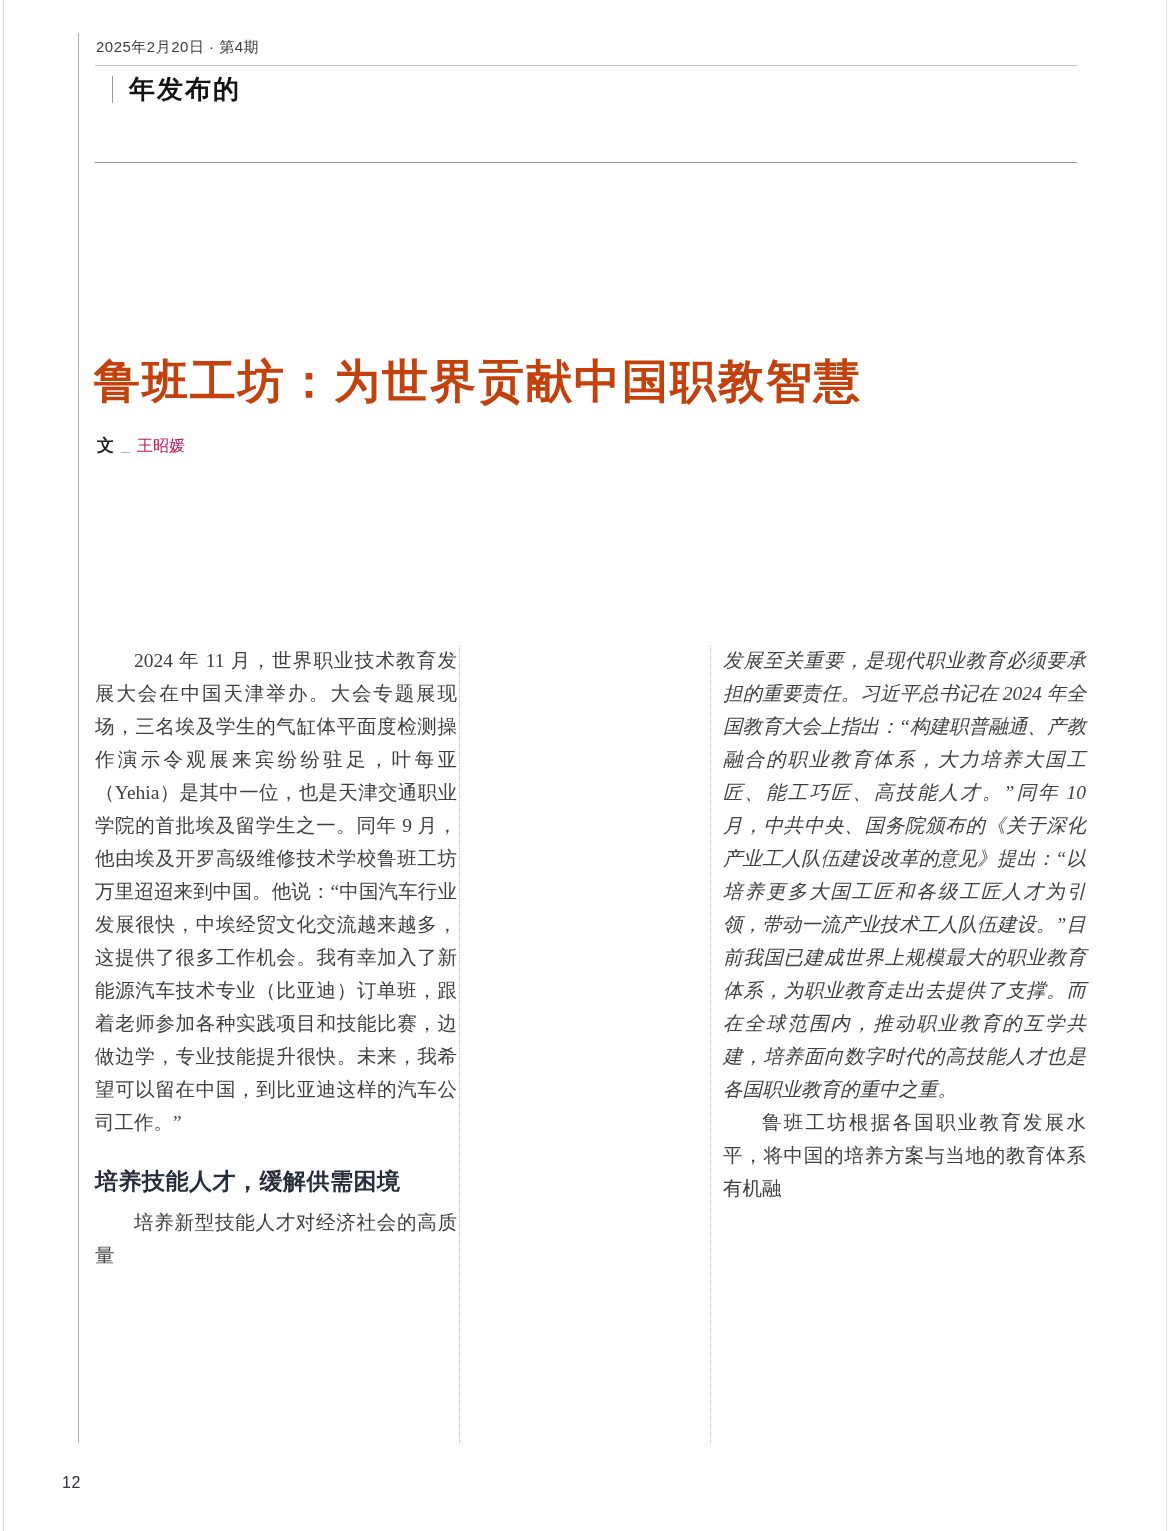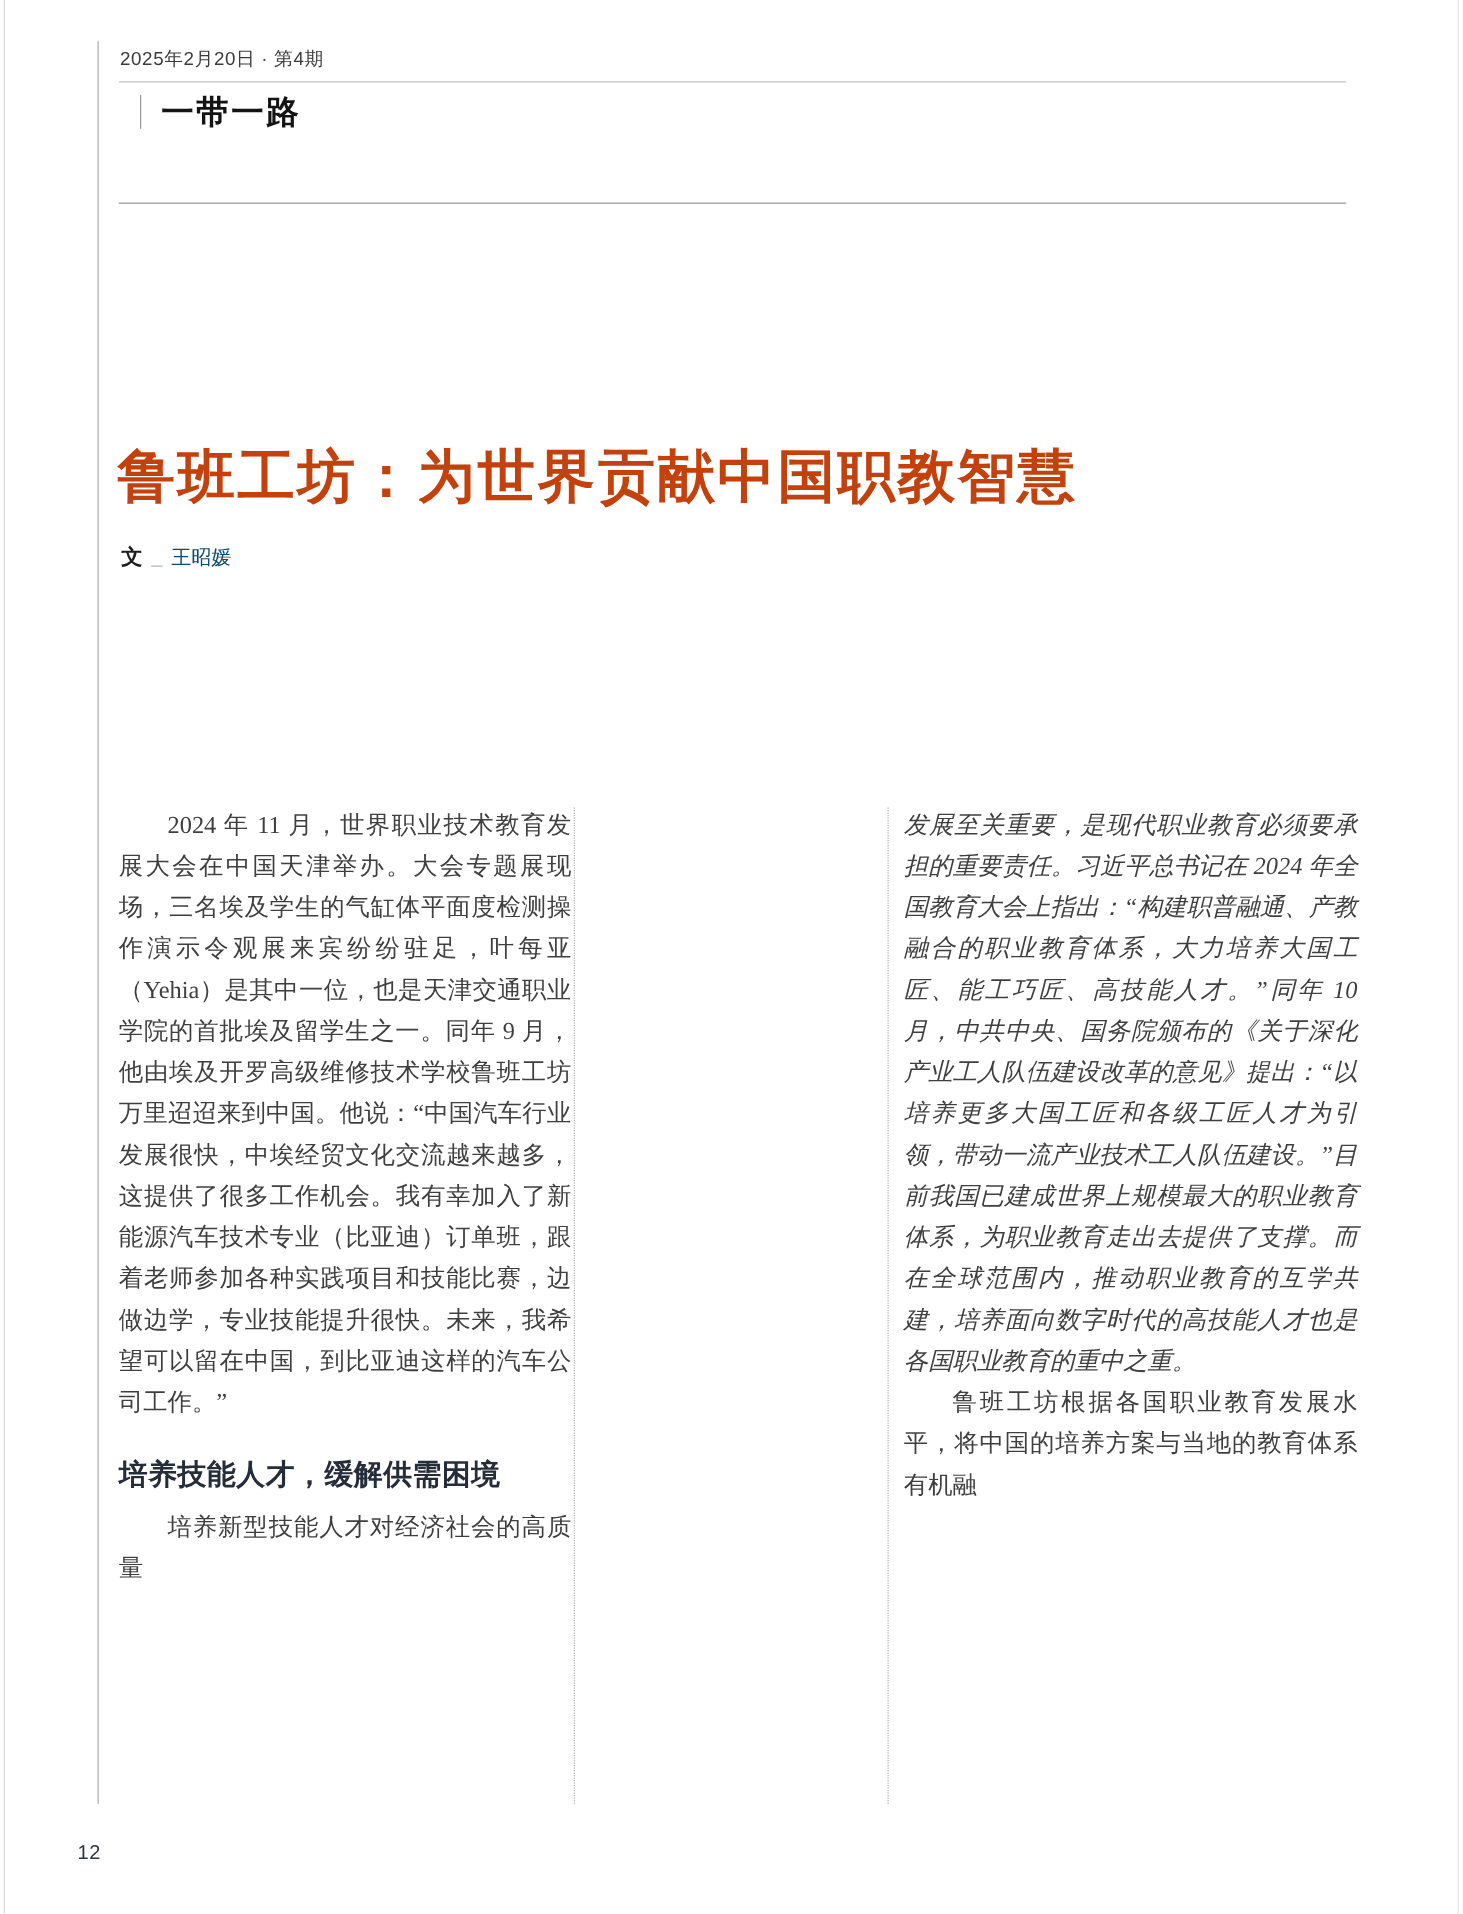--- a/index.html
+++ b/index.html
@@ -54,34 +54,34 @@
     position:absolute;left:94px;top:351px;
     font-size:46px;font-weight:bold;color:#c2410c;
     letter-spacing:2px;white-space:nowrap;
   }
   .byline{
     position:absolute;left:97px;top:434px;
     font-size:16px;display:flex;align-items:baseline;gap:7px;
   }
   .byline .prefix{font-weight:bold;color:#1d1d1d;font-size:17px;}
   .byline .sep{color:#8a8a8a;font-weight:bold;}
-  .byline .author{color:#0c4a6e;}
+  .byline .author{color:#be185d;}
 
   .col{
     position:absolute;top:644px;
     font-family:"Liberation Serif","DejaVu Serif",serif;
     font-size:19.5px;line-height:33px;color:var(--body-color);
     text-align:justify;
   }
   .col.left{left:95px;width:362px;}
   .col.right{left:723px;width:363px;}
   .para{text-indent:2em;}
   .para.no-indent{text-indent:0;font-style:italic;}
   .sub-heading{
-    font-family:Liberation Mono, monospace;
+    font-family:Liberation Sans, sans-serif;
     font-size:23px;font-weight:bold;color:var(--heading-color);
     line-height:30px;margin-top:27px;margin-bottom:10px;
     letter-spacing:.5px;text-indent:0;text-align:left;
   }
 
   .dotted-rule{
     position:absolute;top:646px;height:797px;width:0;
     border-left:1px dotted var(--dotted-color);
   }
   .dotted-rule.a{left:459px;}
@@ -101,21 +101,21 @@
   <div class="page-edge right"></div>
 
   <div class="v-rule"></div>
 
   <div class="issue-date">2025年2月20日 · 第4期</div>
 
   <div class="h-rule one"></div>
 
   <div class="section-row">
     <span class="section-divider"></span>
-    <span class="section-zh">一带一路</span>
+    <span class="section-zh">年发布的</span>
   </div>
 
   <div class="h-rule two"></div>
 
   <h1 class="article-title">鲁班工坊：为世界贡献中国职教智慧</h1>
 
   <div class="byline">
     <span class="prefix">文</span>
     <span class="sep">_</span>
     <span class="author">王昭媛</span>

